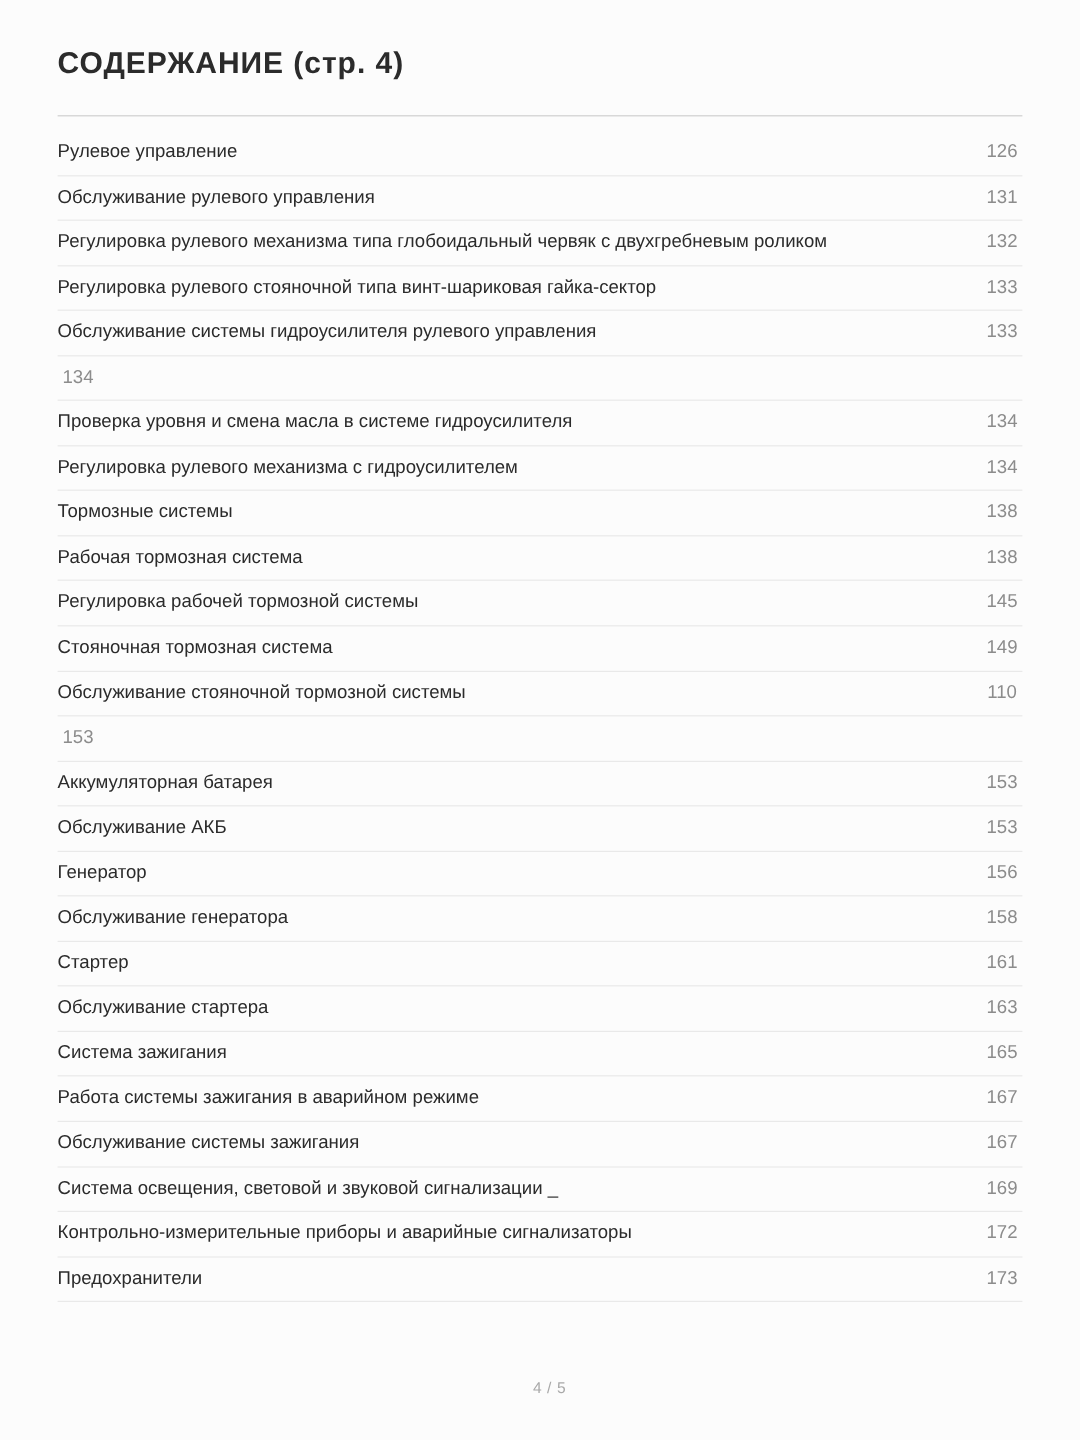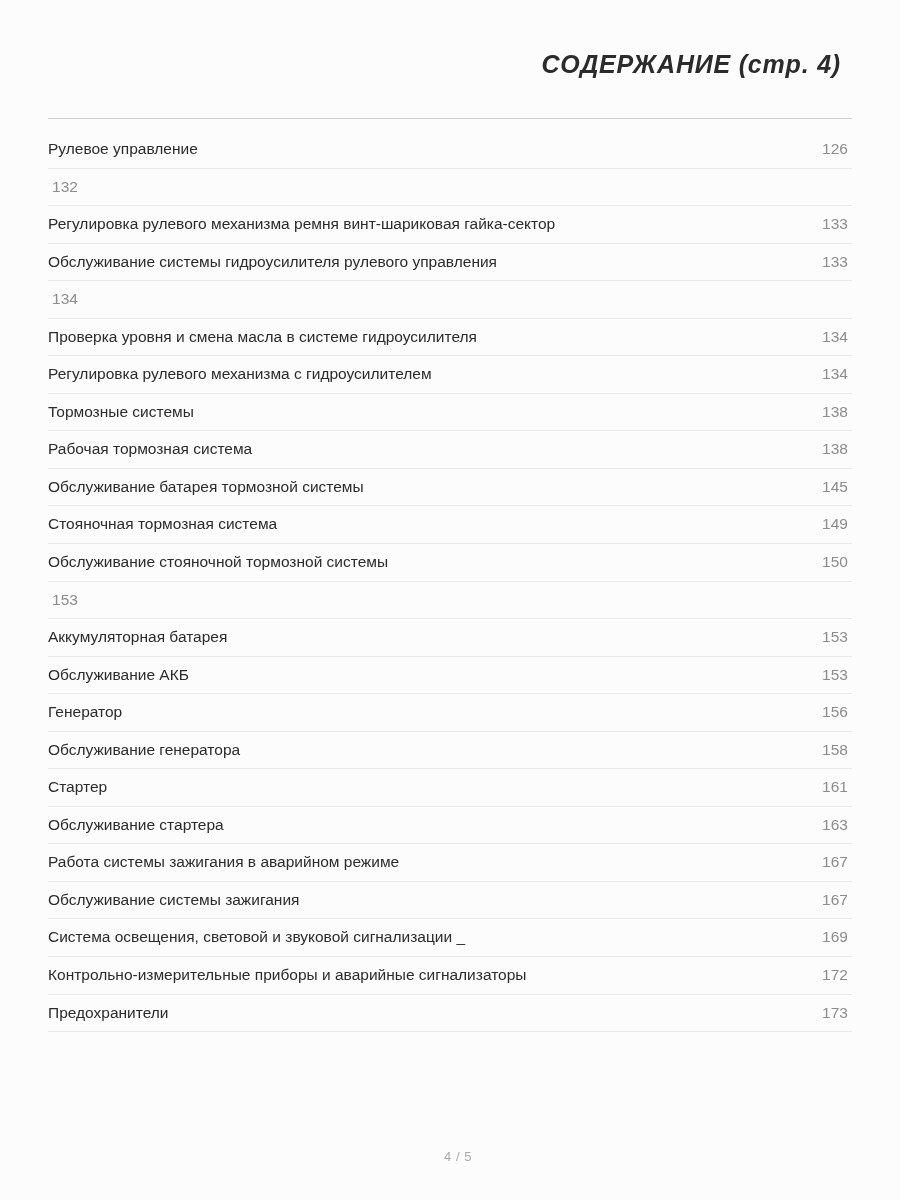--- a/index.html
+++ b/index.html
@@ -19,29 +19,28 @@
   .page {
     position: relative;
     width: 900px;
     height: 1200px;
     box-sizing: border-box;
     padding: 0 48px;
     display: flex;
     flex-direction: column;
   }
   .doc-title {
-    margin: 11px;
+    margin: 0;
     padding: 38px 0 28px 0;
-    text-align: right;
+    text-align: left;
     font-size: 25px;
     font-weight: bold;
     letter-spacing: 0.8px;
     color: #2b2b2b;
     line-height: 1.2;
-    font-style: italic;
   }
   .title-rule {
     height: 0;
     border-top: 1.6px solid #cfcfcf;
     margin: 0 0 12px 0;
   }
   .toc {
     flex: 1 1 auto;
   }
   .toc-row {
@@ -95,24 +94,29 @@
   <h1 class="doc-title">СОДЕРЖАНИЕ (стр. 4)</h1>
 
   <div class="title-rule"></div>
 
   <div class="toc" id="toc-list">
       <div class="toc-row">
         <span class="toc-title">Рулевое управление</span>
         <span class="toc-page">126</span>
       </div>
       <div class="toc-row">
+        <span class="toc-title">Обслуживание рулевого управления</span>
+        <span class="toc-page">131</span>
+      </div>
+      <div class="toc-row">
+        <span class="toc-title">Регулировка рулевого механизма типа глобоидальный червяк с двухгребневым роликом</span>
         <span class="toc-page">132</span>
       </div>
       <div class="toc-row">
-        <span class="toc-title">Регулировка рулевого механизма ремня винт-шариковая гайка-сектор</span>
+        <span class="toc-title">Регулировка рулевого стояночной типа винт-шариковая гайка-сектор</span>
         <span class="toc-page">133</span>
       </div>
       <div class="toc-row">
         <span class="toc-title">Обслуживание системы гидроусилителя рулевого управления</span>
         <span class="toc-page">133</span>
       </div>
       <div class="toc-row">
         <span class="toc-page">134</span>
       </div>
       <div class="toc-row">
@@ -125,30 +129,30 @@
       </div>
       <div class="toc-row">
         <span class="toc-title">Тормозные системы</span>
         <span class="toc-page">138</span>
       </div>
       <div class="toc-row">
         <span class="toc-title">Рабочая тормозная система</span>
         <span class="toc-page">138</span>
       </div>
       <div class="toc-row">
-        <span class="toc-title">Обслуживание батарея тормозной системы</span>
+        <span class="toc-title">Регулировка рабочей тормозной системы</span>
         <span class="toc-page">145</span>
       </div>
       <div class="toc-row">
         <span class="toc-title">Стояночная тормозная система</span>
         <span class="toc-page">149</span>
       </div>
       <div class="toc-row">
         <span class="toc-title">Обслуживание стояночной тормозной системы</span>
-        <span class="toc-page">150</span>
+        <span class="toc-page">110</span>
       </div>
       <div class="toc-row">
         <span class="toc-page">153</span>
       </div>
       <div class="toc-row">
         <span class="toc-title">Аккумуляторная батарея</span>
         <span class="toc-page">153</span>
       </div>
       <div class="toc-row">
         <span class="toc-title">Обслуживание АКБ</span>
@@ -164,20 +168,24 @@
       </div>
       <div class="toc-row">
         <span class="toc-title">Стартер</span>
         <span class="toc-page">161</span>
       </div>
       <div class="toc-row">
         <span class="toc-title">Обслуживание стартера</span>
         <span class="toc-page">163</span>
       </div>
       <div class="toc-row">
+        <span class="toc-title">Система зажигания</span>
+        <span class="toc-page">165</span>
+      </div>
+      <div class="toc-row">
         <span class="toc-title">Работа системы зажигания в аварийном режиме</span>
         <span class="toc-page">167</span>
       </div>
       <div class="toc-row">
         <span class="toc-title">Обслуживание системы зажигания</span>
         <span class="toc-page">167</span>
       </div>
       <div class="toc-row">
         <span class="toc-title">Система освещения, световой и звуковой сигнализации _</span>
         <span class="toc-page">169</span>

